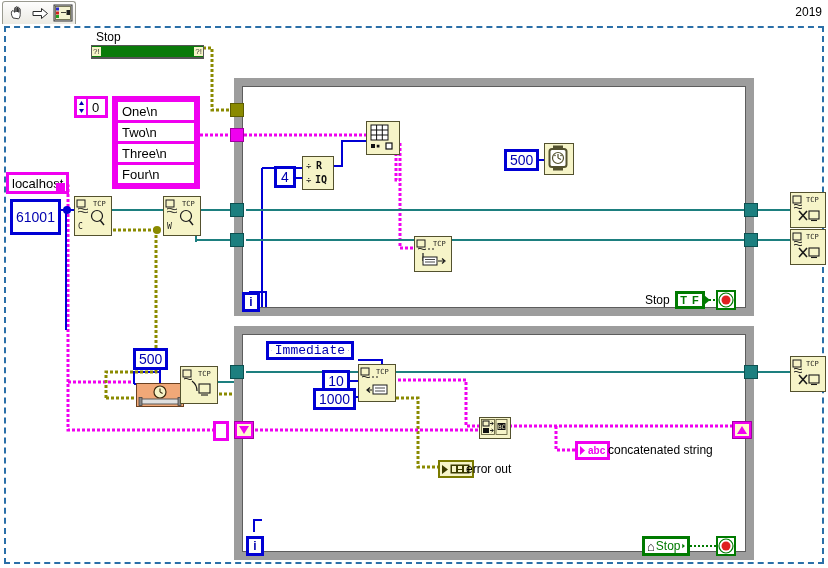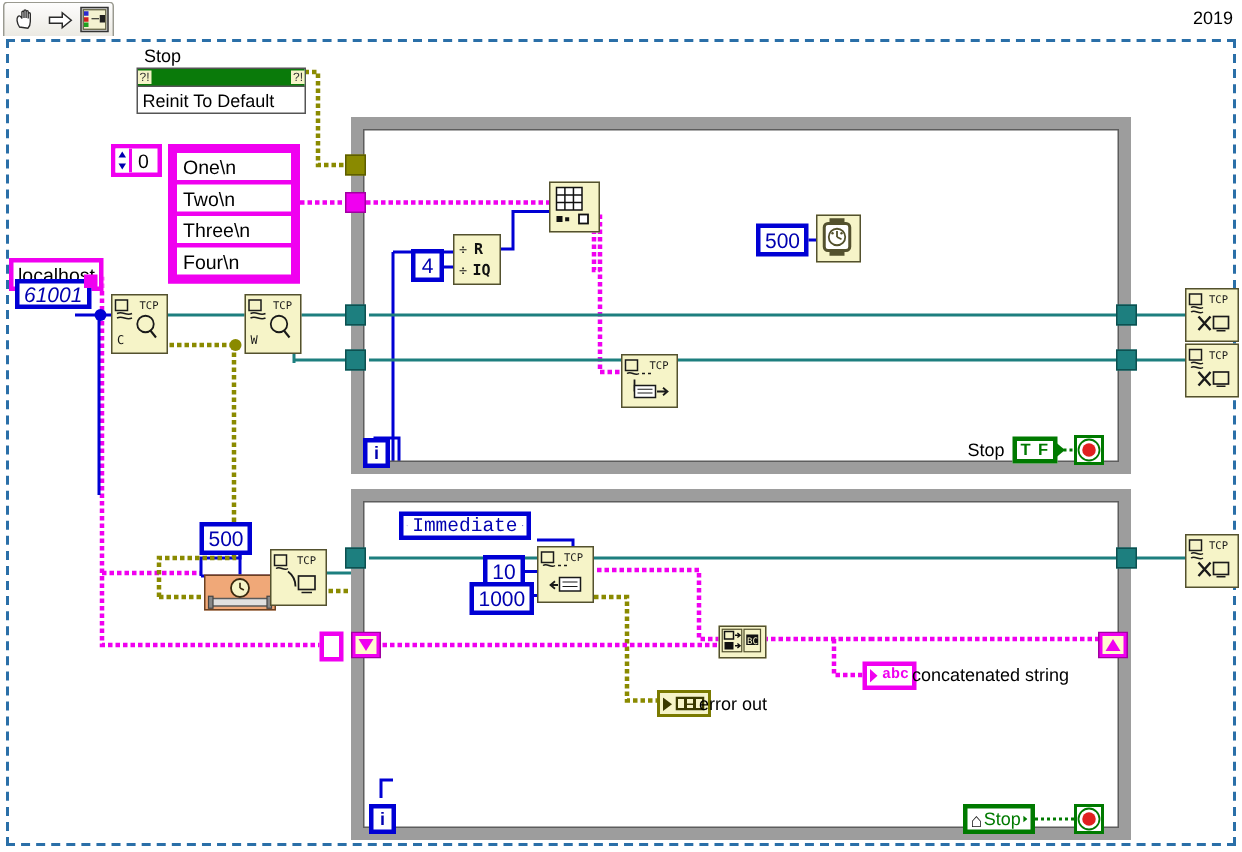--- a/index.html
+++ b/index.html
@@ -249,21 +249,20 @@
       <path d="M5 13 L15 13 L10 5 Z" fill="#f000f0"></path>
     </svg>
   </div>
 
   <div class="abs lbl" style="left:96px;top:31px;">Stop</div>
   <div class="abs propnode" style="left:91px;top:45px;">
     <div class="pbar">
       <span>?!</span>
       <span>?!</span>
     </div>
-    <div class="prow">Reinit To Default</div>
   </div>
 
   <div class="abs idx-ctl" style="left:74px;top:96px;width:34px;height:22px;">
     <div class="idx-spin">
       <svg width="7" height="14" viewBox="0 0 7 14">
           <path d="M3.5 1 L6 5 L1 5 Z" fill="#0000b0"></path>
           <path d="M3.5 13 L6 9 L1 9 Z" fill="#0000b0"></path>
         </svg>
     </div>
     <span style="padding-left:4px;">0</span>
@@ -273,21 +272,21 @@
     <div>One\n</div>
     <div>Two\n</div>
     <div>Three\n</div>
     <div>Four\n</div>
   </div>
 
   <div class="abs term-pink" style="left:6px;top:172px;height:22px;">
     <span>localhost</span>
   </div>
 
-  <div class="abs term" style="left:10px;top:186px;height:20px;font-style:italic;">
+  <div class="abs term" style="left:10px;top:199px;height:36px;">
     <span>61001</span>
   </div>
   <div class="abs" style="left:63px;top:206px;width:8px;height:8px;border-radius:50%;background:#0000d4;"></div>
   <div class="abs" style="left:56px;top:183px;width:9px;height:9px;background:#f000f0;"></div>
 
   <div class="vi" style="left:74px;top:196px;width:36px;height:38px;">
     <svg width="34" height="36" viewBox="0 0 34 36">
       <text x="18" y="9" font-family="DejaVu Sans Mono, monospace" font-size="7" fill="#1a1a1a">TCP</text>
       <rect x="2" y="3" width="8" height="7" fill="none" stroke="#1a1a1a" stroke-width="1"></rect>
       <path d="M3 12 C7 10 9 14 13 12" stroke="#1a1a1a" stroke-width="1" fill="none"></path>
@@ -475,21 +474,21 @@
       <rect x="3" y="3" width="6" height="5" fill="none" stroke="#111" stroke-width="1"></rect>
       <path d="M10 5.5 L13 5.5 M11.6 4 L13.4 5.5 L11.6 7" stroke="#111" stroke-width="0.9" fill="none"></path>
       <rect x="3" y="10" width="6" height="5" fill="#111"></rect>
       <path d="M10 12.5 L13 12.5 M11.6 11 L13.4 12.5 L11.6 14" stroke="#111" stroke-width="0.9" fill="none"></path>
       <rect x="16" y="1.5" width="11" height="15" fill="#f6f4c8" stroke="#53512e" stroke-width="0.8"></rect>
       <rect x="17.5" y="5" width="8" height="7" fill="#111"></rect>
       <text x="18" y="11" font-family="DejaVu Sans Mono, monospace" font-size="6" fill="#f6f4c8">BC</text>
     </svg>
   </div>
 
-  <div class="abs abcind" style="left:575px;top:441px;height:19px;font-family:Liberation Mono, monospace;">
+  <div class="abs abcind" style="left:575px;top:441px;height:19px;">
     <svg width="6" height="9" viewBox="0 0 6 9">
         <path d="M0 0 L5 4.5 L0 9 Z" fill="#f000f0"></path>
       </svg>
     <span>abc</span>
   </div>
   <div class="abs lbl" style="left:608px;top:444px;text-align:center;">concatenated string</div>
 
   <div class="abs errout" style="left:438px;top:460px;height:18px;">
     <svg width="7" height="9" viewBox="0 0 7 9">
         <path d="M0 0 L6 4.5 L0 9 Z" fill="#3a3a00"></path>

